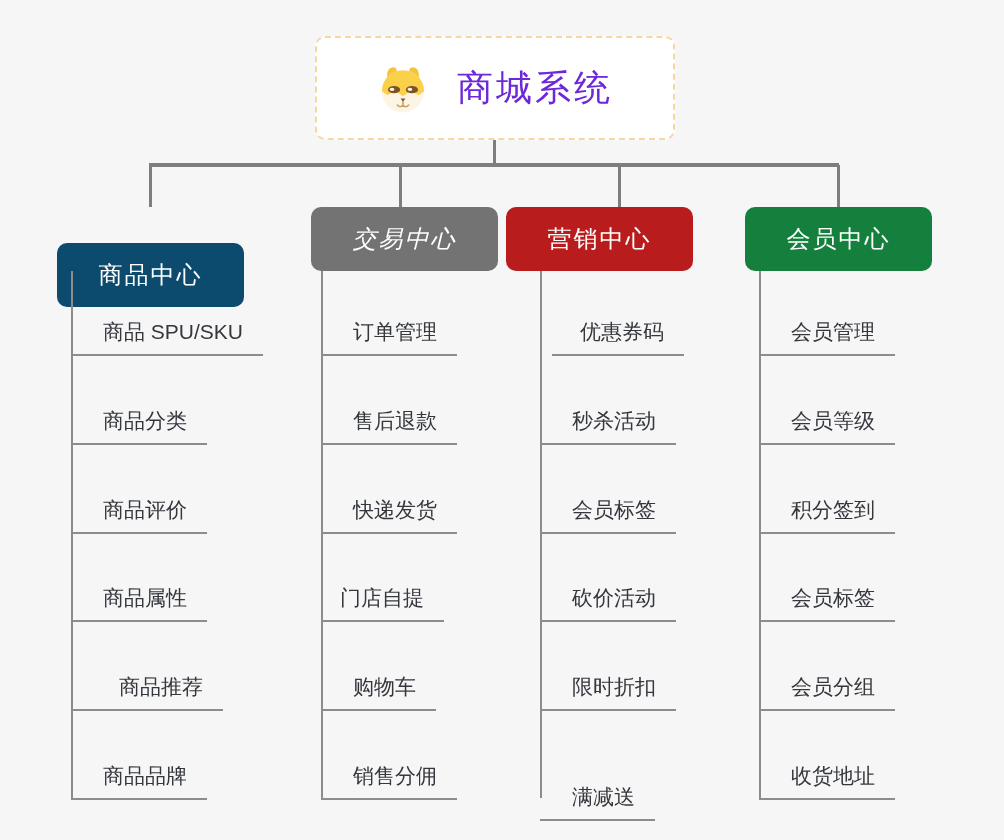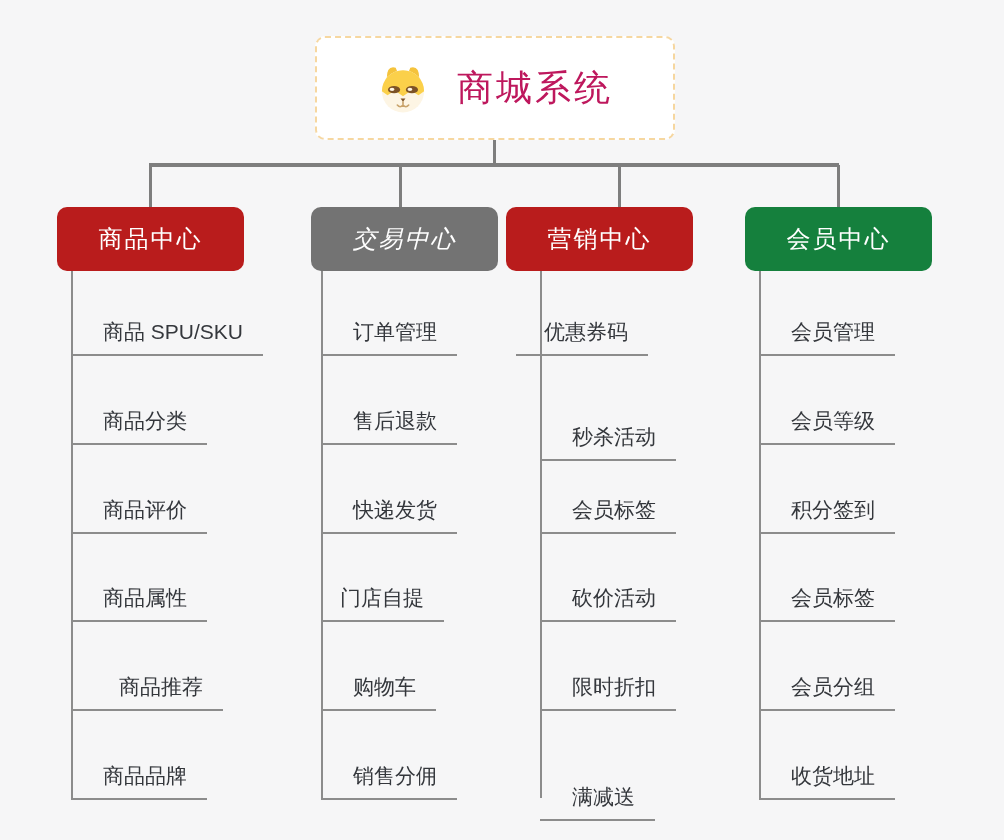--- a/index.html
+++ b/index.html
@@ -19,21 +19,21 @@
     width:360px;height:104px;
     box-sizing:border-box;
     background:#FFFFFF;
     border:2px dashed #F6D7A0;
     border-radius:10px;
     display:flex;align-items:center;justify-content:center;gap:14px;
   }
   .root-title{
     font-size:36px;
     font-weight:500;
-    color:#be185d;
+    color:#6d28d9;
     letter-spacing:3px;
     white-space:nowrap;
     margin-left:14px;
   }
   
   .line{position:absolute;background:#7E7E7E;}
   .trunk{position:absolute;width:2px;background:#8C8C8C;}
   
   .branch-header{
     position:absolute;top:207px;
@@ -80,40 +80,40 @@
   </div>
 
   <div class="line" style="left:493px;top:140px;width:3px;height:25px;"></div>
   <div class="line" style="left:149px;top:163px;width:690px;height:4px;"></div>
   <div class="line" style="left:149px;top:165px;width:3px;height:42px;"></div>
   <div class="line" style="left:399px;top:165px;width:3px;height:42px;"></div>
   <div class="line" style="left:618px;top:165px;width:3px;height:42px;"></div>
   <div class="line" style="left:837px;top:165px;width:3px;height:42px;"></div>
 
   <div id="branches">
-      <div class="branch-header" style="left: 57px; background: #b91c1c;">商品中心</div>
+      <div class="branch-header" style="left: 57px; background: #0c4a6e; margin-top: 36px;">商品中心</div>
       <div class="trunk" style="left: 71px; top: 271px; height: 527px;"></div>
       <div class="branch-item" style="left: 71px; top: 319px;">商品 SPU/SKU</div>
       <div class="branch-item" style="left: 71px; top: 408px;">商品分类</div>
       <div class="branch-item" style="left: 71px; top: 497px;">商品评价</div>
       <div class="branch-item" style="left: 71px; top: 585px;">商品属性</div>
       <div class="branch-item" style="left: 71px; top: 674px; padding-left: 48px;">商品推荐</div>
       <div class="branch-item" style="left: 71px; top: 763px;">商品品牌</div>
       <div class="branch-header" style="left: 311px; background: #737373; font-style: italic;">交易中心</div>
       <div class="trunk" style="left: 321px; top: 271px; height: 527px;"></div>
       <div class="branch-item" style="left: 321px; top: 319px;">订单管理</div>
       <div class="branch-item" style="left: 321px; top: 408px;">售后退款</div>
       <div class="branch-item" style="left: 321px; top: 497px;">快递发货</div>
       <div class="branch-item" style="left: 321px; top: 585px; padding-left: 19px;">门店自提</div>
       <div class="branch-item" style="left: 321px; top: 674px;">购物车</div>
       <div class="branch-item" style="left: 321px; top: 763px;">销售分佣</div>
       <div class="branch-header" style="left: 506px; background: #b91c1c;">营销中心</div>
       <div class="trunk" style="left: 540px; top: 271px; height: 527px;"></div>
-      <div class="branch-item" style="left: 516px; top: 319px; padding-left: 28px;">优惠券码</div>
-      <div class="branch-item" style="left: 540px; top: 408px; margin-top: 16px;">秒杀活动</div>
+      <div class="branch-item" style="left: 552px; top: 319px; padding-left: 28px;">优惠券码</div>
+      <div class="branch-item" style="left: 540px; top: 408px;">秒杀活动</div>
       <div class="branch-item" style="left: 540px; top: 497px;">会员标签</div>
       <div class="branch-item" style="left: 540px; top: 585px;">砍价活动</div>
       <div class="branch-item" style="left: 540px; top: 674px;">限时折扣</div>
       <div class="branch-item" style="left: 540px; top: 763px; margin-top: 21px;">满减送</div>
       <div class="branch-header" style="left: 745px; background: #15803d;">会员中心</div>
       <div class="trunk" style="left: 759px; top: 271px; height: 527px;"></div>
       <div class="branch-item" style="left: 759px; top: 319px;">会员管理</div>
       <div class="branch-item" style="left: 759px; top: 408px;">会员等级</div>
       <div class="branch-item" style="left: 759px; top: 497px;">积分签到</div>
       <div class="branch-item" style="left: 759px; top: 585px;">会员标签</div>

